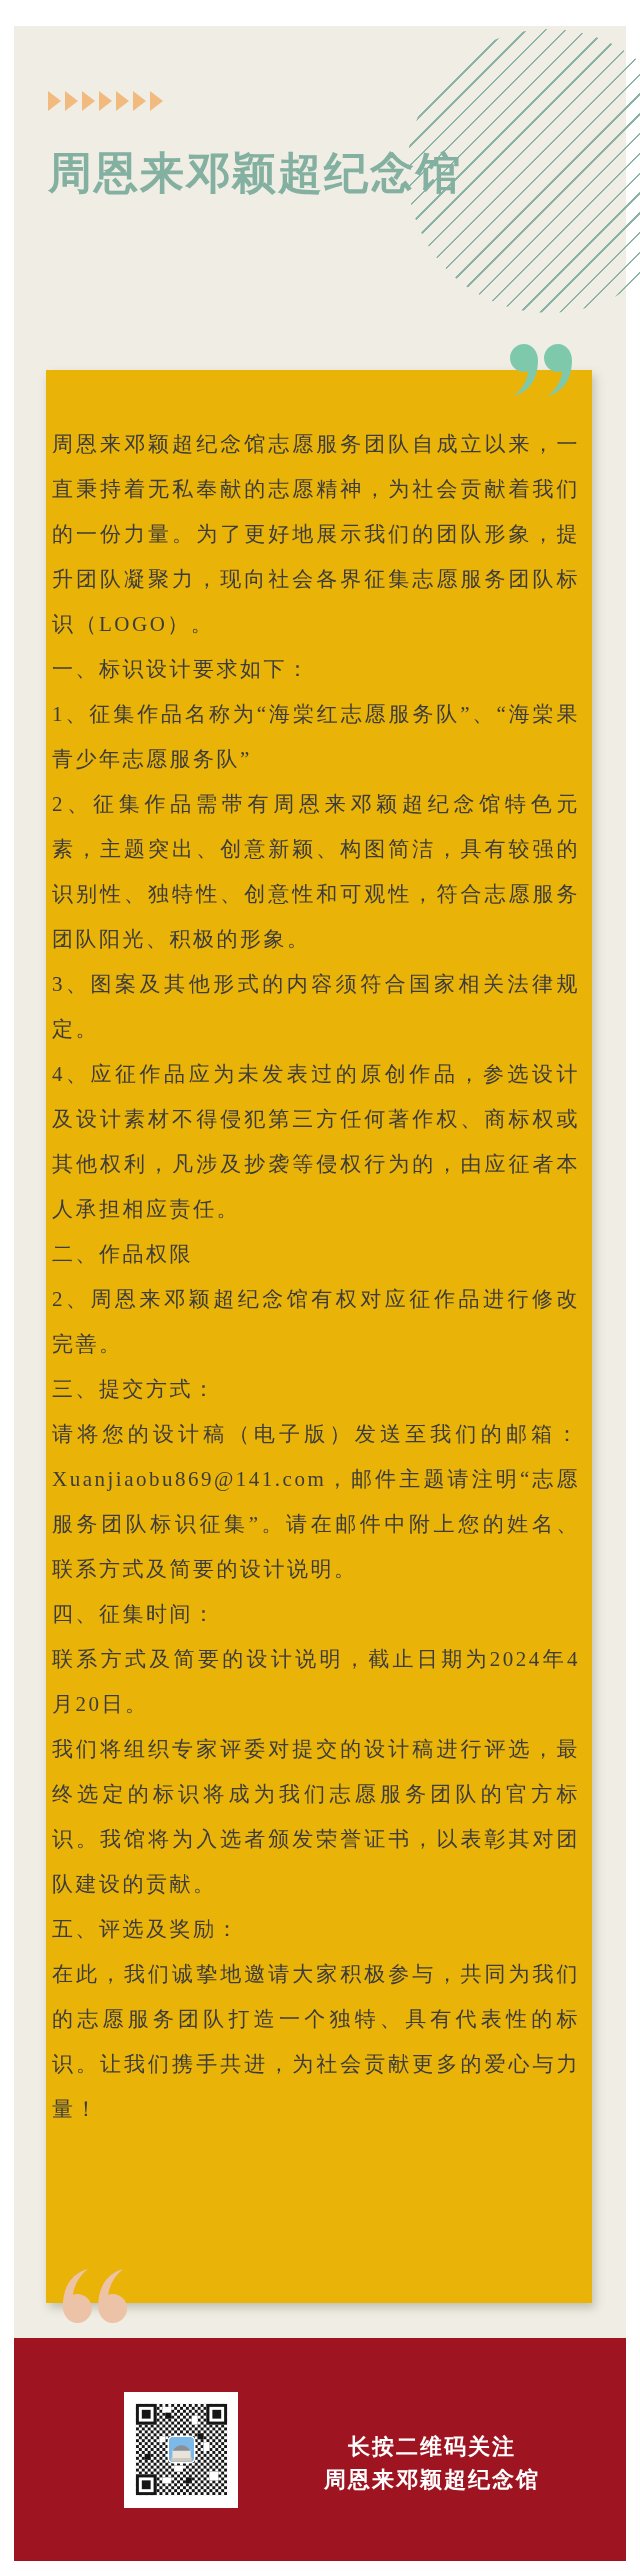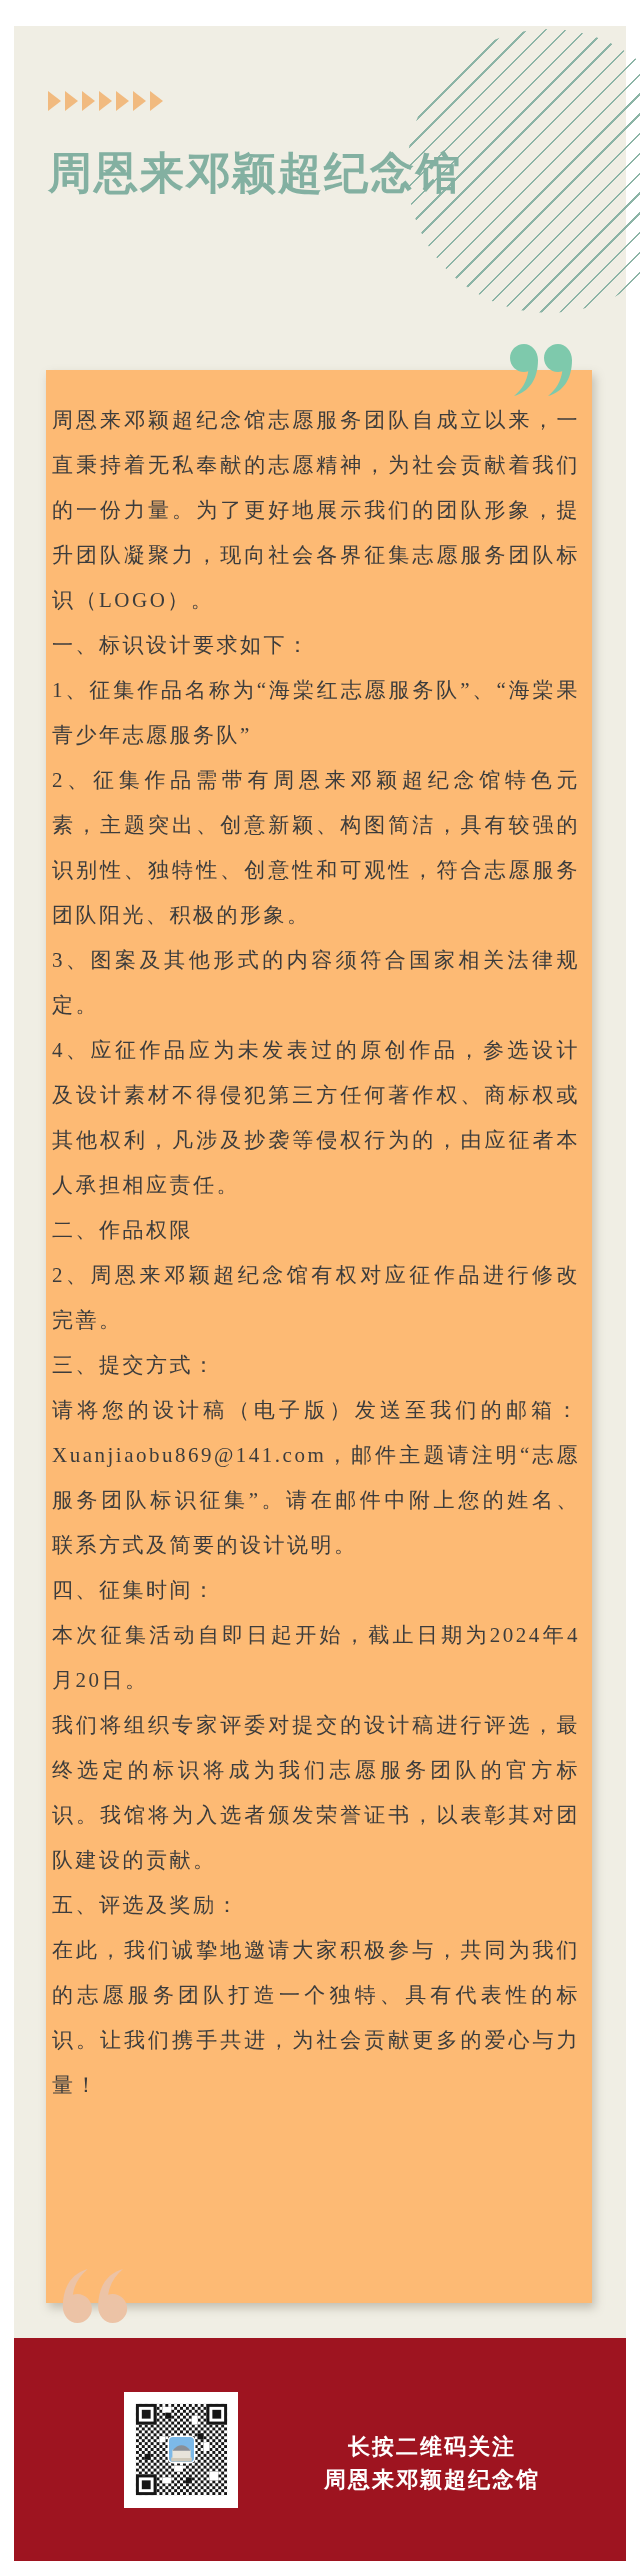--- a/index.html
+++ b/index.html
@@ -35,25 +35,25 @@
     position:absolute;left:48px;z-index:2;
     font-size:44px;font-weight:bold;letter-spacing:2px;
     color:var(--title,#83b0a1);
     white-space:nowrap;
   }
   .title.l1{top:136px;}
   .title.l2{top:268px;}
   
   .card{
     position:absolute;left:46px;top:362px;width:546px;height:1933px;
-    background:#fdba74;
+    background:#eab308;
     box-shadow:3px 5px 9px rgba(140,135,120,.45);
     z-index:3;
     box-sizing:border-box;
-    padding:28px 12px 0 6px;
+    padding:52px 12px 0 6px;
   }
   .paragraphs p{
     margin:0;
     font-family:"Liberation Serif","DejaVu Serif",serif;
     font-size:21px;line-height:45px;letter-spacing:2.5px;
     color:#3c3c3c;
     text-align:justify;
   }
   .quote{position:absolute;z-index:4;}
   .quote.close{left:510px;top:336px;width:62px;height:52px;}
@@ -118,21 +118,21 @@
         <p>一、标识设计要求如下：</p>
         <p>1、征集作品名称为“海棠红志愿服务队”、“海棠果青少年志愿服务队”</p>
         <p>2、征集作品需带有周恩来邓颖超纪念馆特色元素，主题突出、创意新颖、构图简洁，具有较强的识别性、独特性、创意性和可观性，符合志愿服务团队阳光、积极的形象。</p>
         <p>3、图案及其他形式的内容须符合国家相关法律规定。</p>
         <p>4、应征作品应为未发表过的原创作品，参选设计及设计素材不得侵犯第三方任何著作权、商标权或其他权利，凡涉及抄袭等侵权行为的，由应征者本人承担相应责任。</p>
         <p>二、作品权限</p>
         <p>2、周恩来邓颖超纪念馆有权对应征作品进行修改完善。</p>
         <p>三、提交方式：</p>
         <p>请将您的设计稿（电子版）发送至我们的邮箱：Xuanjiaobu869@141.com，邮件主题请注明“志愿服务团队标识征集”。请在邮件中附上您的姓名、联系方式及简要的设计说明。</p>
         <p>四、征集时间：</p>
-        <p>本次征集活动自即日起开始，截止日期为2024年4月20日。</p>
+        <p>联系方式及简要的设计说明，截止日期为2024年4月20日。</p>
         <p>我们将组织专家评委对提交的设计稿进行评选，最终选定的标识将成为我们志愿服务团队的官方标识。我馆将为入选者颁发荣誉证书，以表彰其对团队建设的贡献。</p>
         <p>五、评选及奖励：</p>
         <p>在此，我们诚挚地邀请大家积极参与，共同为我们的志愿服务团队打造一个独特、具有代表性的标识。让我们携手共进，为社会贡献更多的爱心与力量！</p>
       </div>
   </div>
 
   <div class="quote open">
     <svg viewBox="0 0 62 52">
       <path d="M14 0 C 6.3 0 0 6.3 0 14 C 0 21.7 6.3 28 14 28 C 15.5 28 17 27.7 18.3 27.2 C 17 37 12 45.5 4 52 C 19 48 28 35 28 16 C 28 7 21.7 0 14 0 Z"></path>
       <path transform="translate(34,0)" d="M14 0 C 6.3 0 0 6.3 0 14 C 0 21.7 6.3 28 14 28 C 15.5 28 17 27.7 18.3 27.2 C 17 37 12 45.5 4 52 C 19 48 28 35 28 16 C 28 7 21.7 0 14 0 Z"></path>

